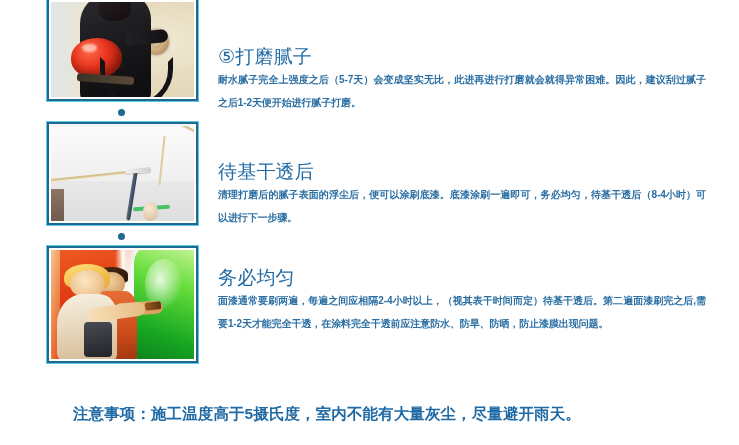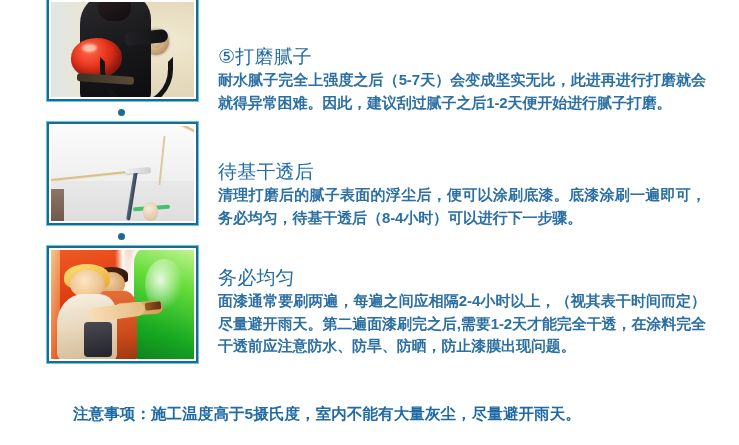--- a/index.html
+++ b/index.html
@@ -290,21 +290,21 @@
   .sec-title {
     color: #1f6aa5;
     font-size: 19px;
     font-weight: normal;
     line-height: 24px;
     letter-spacing: 0.2px;
     white-space: nowrap;
   }
   .sec-body {
     color: #2b6fa3;
-    font-size: 15px;
+    font-size: 10px;
     font-weight: bold;
     line-height: 22.5px;
     letter-spacing: -0.1px;
     text-align: justify;
     text-justify: inter-character;
   }
 
   .note {
     position: absolute;
     left: 73px;
@@ -389,18 +389,18 @@
     <div class="sec-body">耐水腻子完全上强度之后（5-7天）会变成坚实无比，此进再进行打磨就会就得异常困难。因此，建议刮过腻子之后1-2天便开始进行腻子打磨。</div>
   </div>
 
   <div class="section sec-2">
     <div class="sec-title">待基干透后</div>
     <div class="sec-body">清理打磨后的腻子表面的浮尘后，便可以涂刷底漆。底漆涂刷一遍即可，务必均匀，待基干透后（8-4小时）可以进行下一步骤。</div>
   </div>
 
   <div class="section sec-3">
     <div class="sec-title">务必均匀</div>
-    <div class="sec-body">面漆通常要刷两遍，每遍之间应相隔2-4小时以上，（视其表干时间而定）尽量避开雨天。第二遍面漆刷完之后,需要1-2天才能完全干透，在涂料完全干透前应注意防水、防旱、防晒，防止漆膜出现问题。</div>
+    <div class="sec-body">面漆通常要刷两遍，每遍之间应相隔2-4小时以上，（视其表干时间而定）待基干透后。第二遍面漆刷完之后,需要1-2天才能完全干透，在涂料完全干透前应注意防水、防旱、防晒，防止漆膜出现问题。</div>
   </div>
 
 </div>
 
 <div class="note">注意事项：施工温度高于5摄氏度，室内不能有大量灰尘，尽量避开雨天。</div>
 
 </body></html>

